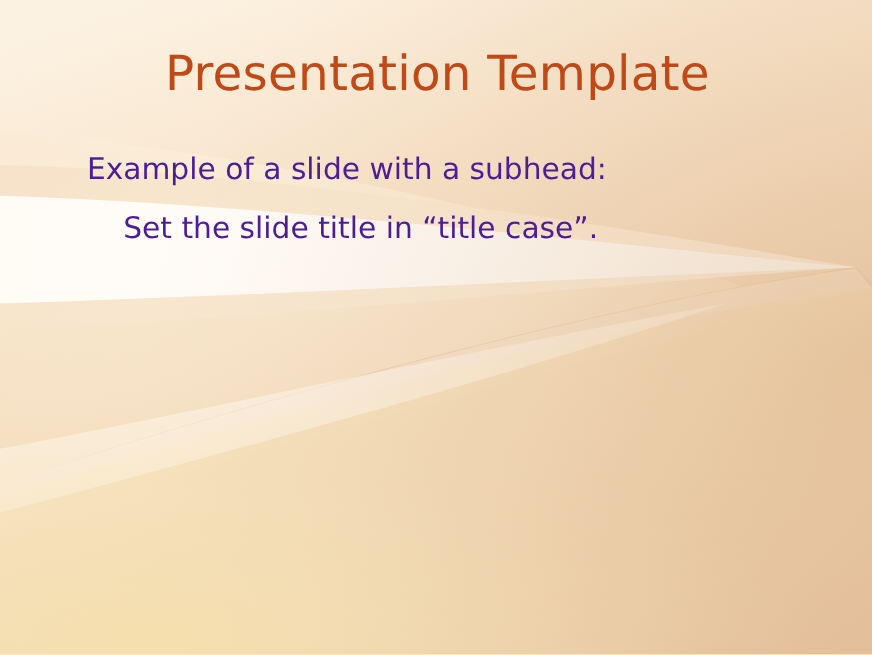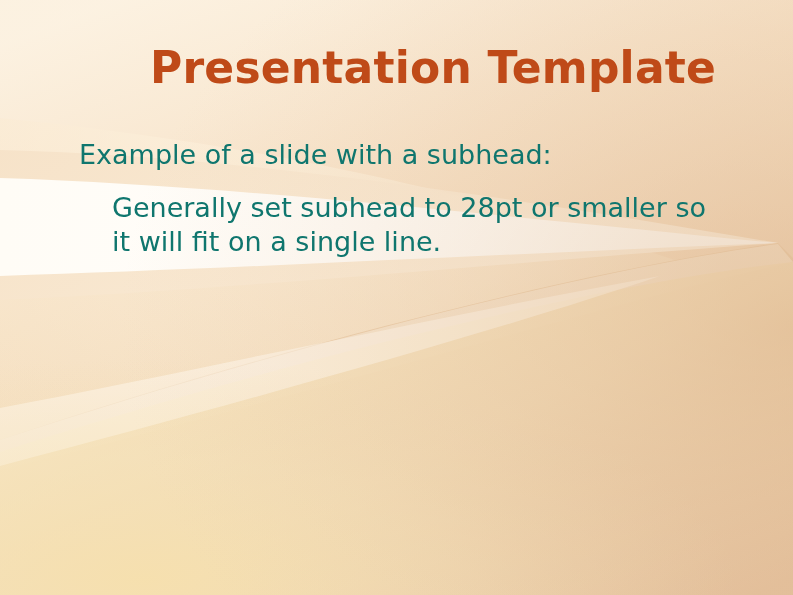--- a/index.html
+++ b/index.html
@@ -28,33 +28,33 @@
     top: 0; left: 0;
     width: 793px;
     height: 595px;
   }
   #slide-title {
     position: absolute;
     left: 150px;
     top: 40px;
     font-size: 44px;
     line-height: 56px;
-    font-weight: 700;
+    font-weight: 400;
     letter-spacing: 0.2px;
     color: #BF4A18;
     white-space: nowrap;
   }
   #body-block {
     position: absolute;
     left: 0;
     top: 138px;
     width: 793px;
   }
   .body-line {
-    color: #0f766e;
+    color: #4c1d95;
     font-size: 27px;
     line-height: 34px;
     font-weight: 400;
     white-space: pre-wrap;
   }
   .lvl1 {
     margin-left: 79px;
     margin-bottom: 19px;
   }
   .lvl2 {
@@ -156,17 +156,17 @@
     <rect x="0" y="300" width="793" height="295" fill="url(#gGoldGlow)"></rect>
     <rect x="0" y="0" width="793" height="595" fill="url(#gRightShade)"></rect>
   </svg>
 
   <div id="content">
 
     <div id="slide-title">Presentation Template</div>
 
     <div id="body-block">
       <div class="body-line lvl1">Example of a slide with a subhead:</div>
-      <div class="body-line lvl2" style="max-width:600px;">Generally set subhead to 28pt or smaller so it will fit on a single line.</div>
+      <div class="body-line lvl2">Set the slide title in “title case”.</div>
     </div>
 
   </div>
 </div>
 
 </body></html>

